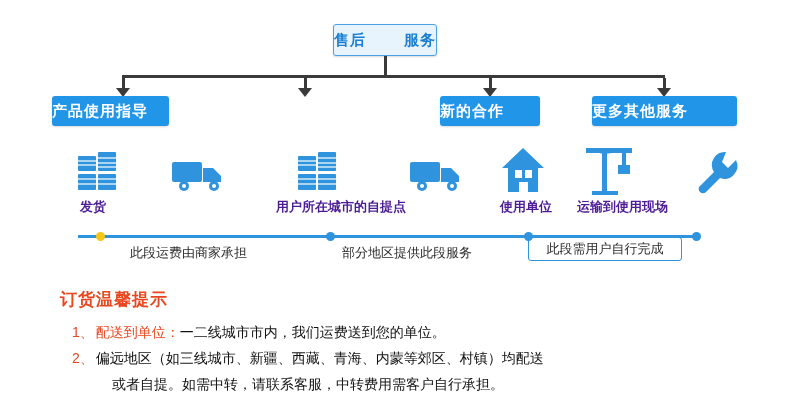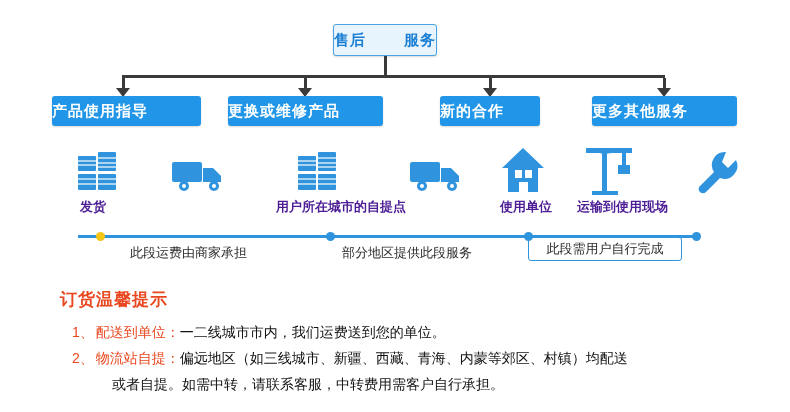--- a/index.html
+++ b/index.html
@@ -46,21 +46,21 @@
   .node-root {
     left: 333px;
     top: 24px;
     width: 104px;
     height: 32px;
     background: #e8f4fd;
     color: #1a7fd4;
     border: 1px solid #4aa3e0;
   }
   .node-root .gap { display: inline-block; width: 8px; }
-  .node-1 { left: 52px;  top: 96px; width: 149px; height: 30px; }
+  .node-1 { left: 52px;  top: 96px; width: 117px; height: 30px; }
   .node-2 { left: 228px; top: 96px; width: 155px; height: 30px; }
   .node-3 { left: 440px; top: 96px; width: 100px; height: 30px; }
   .node-4 { left: 592px; top: 96px; width: 145px; height: 30px; }
 
   .line { position: absolute; background: #3a3a3a; }
   .v-root { left: 384px; top: 56px; width: 3px; height: 20px; }
   .h-bus  { left: 122px; top: 75px; width: 543px; height: 3px; }
   .v-1 { left: 122px; top: 78px; width: 3px; height: 12px; }
   .v-2 { left: 304px; top: 78px; width: 3px; height: 12px; }
   .v-3 { left: 489px; top: 78px; width: 3px; height: 12px; }
@@ -202,21 +202,20 @@
     <div class="line v-2"></div>
     <div class="line v-3"></div>
     <div class="line v-4"></div>
 
     <div class="arrow a-1"></div>
     <div class="arrow a-2"></div>
     <div class="arrow a-3"></div>
     <div class="arrow a-4"></div>
 
     <div class="node node-1">产品使用指导</div>
-    <div class="node node-2">更换或维修产品</div>
     <div class="node node-3">新的合作</div>
     <div class="node node-4">更多其他服务</div>
   </div>
 
   <div class="logistics">
 
     <div class="icon" style="left:76px; top:16px;">
       <svg width="52" height="44" viewBox="0 0 52 44">
         <g fill="#2f93dd">
           <rect x="2" y="4" width="18" height="15" rx="1"></rect>
@@ -337,19 +336,18 @@
     <div class="notes-title">订货温馨提示</div>
 
     <div class="note-row">
       <span class="note-num">1、</span>
       <span class="note-label">配送到单位：</span>
       <span class="note-text">一二线城市市内，我们运费送到您的单位。</span>
     </div>
 
     <div class="note-row">
       <span class="note-num">2、</span>
-      <span class="note-label">物流站自提：</span>
       <span class="note-text">偏远地区（如三线城市、新疆、西藏、青海、内蒙等郊区、村镇）均配送</span>
     </div>
     <div class="note-cont">或者自提。如需中转，请联系客服，中转费用需客户自行承担。</div>
   </div>
 
 </div>
 
 </body></html>

